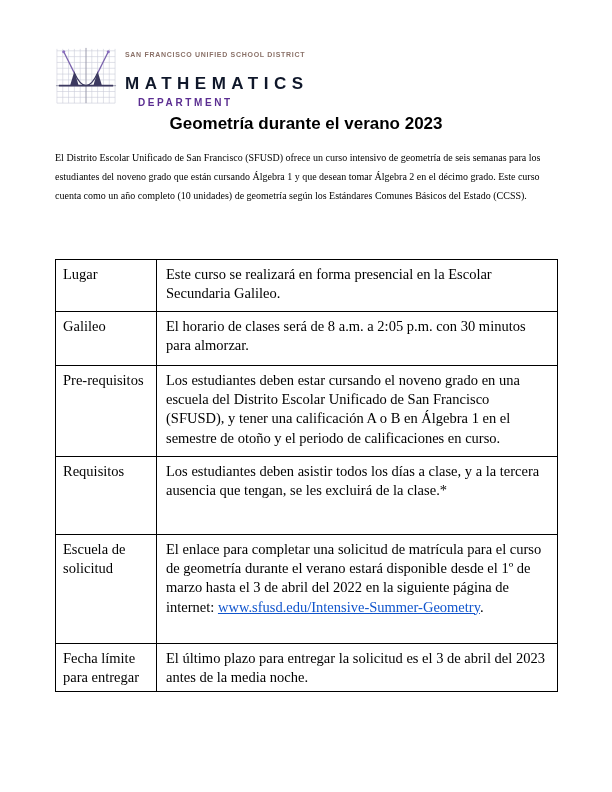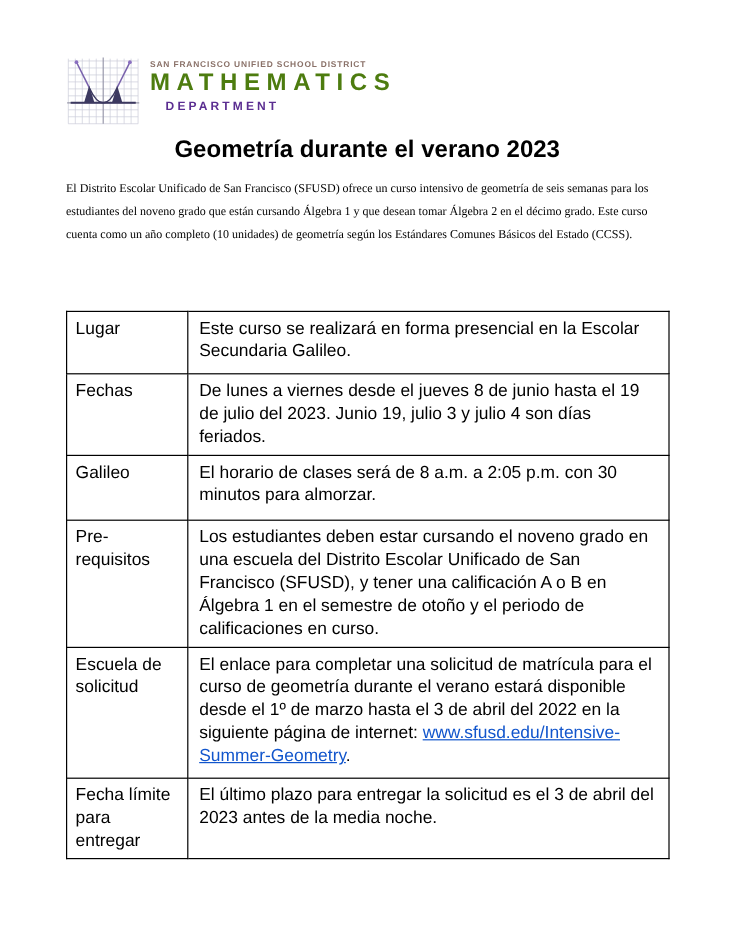--- a/index.html
+++ b/index.html
@@ -35,46 +35,46 @@
     padding-top: 5px;
   }
   .logo-district {
     font-size: 7px;
     font-weight: bold;
     letter-spacing: 0.7px;
     color: #8a7168;
     white-space: nowrap;
   }
   .logo-math {
-    font-size: 20px;
+    font-size: 17px;
     font-weight: bold;
     letter-spacing: 5.5px;
-    color: #4d7c0f;
-    margin-top: 0;
+    color: #0f172a;
+    margin-top: 16px;
     white-space: nowrap;
   }
   .logo-dept {
     font-size: 10px;
     font-weight: bold;
     letter-spacing: 2.6px;
     color: #5b2e91;
     margin-top: 3px;
     white-space: nowrap;
     padding-left: 13px;
   }
 
   
   .doc-title {
     position: absolute;
     top: 114px;
     left: 0;
     width: 612px;
     margin: 0;
     text-align: center;
-    font-size: 20px;
+    font-size: 17px;
     font-weight: bold;
     color: #000000;
   }
 
   
   .intro {
     position: absolute;
     left: 55px;
     top: 148px;
     width: 505px;
@@ -92,20 +92,21 @@
     width: 503px;
     border-collapse: collapse;
     table-layout: fixed;
     font-size: 14.5px;
     line-height: 19.2px;
   }
   .info-table td {
     border: 1.3px solid #000000;
     vertical-align: top;
     padding: 5px 8px 4px 7px;
+    font-family: Liberation Serif, serif;
   }
   .info-table td.cell-content {
     padding-left: 9px;
   }
   a.doc-link {
     color: #1155cc;
     text-decoration: underline;
   }
 </style>
 </head>
@@ -167,32 +168,32 @@
   <table class="info-table">
     <colgroup>
       <col style="width:101px">
       <col>
     </colgroup>
     <tbody>
       <tr style="height:52px">
         <td class="cell-label">Lugar</td>
         <td class="cell-content">Este curso se realizará en forma presencial en la Escolar Secundaria Galileo.</td>
       </tr>
-      <tr style="height:47px">
-        <td class="cell-label">Fechas</td>
-        <td class="cell-content">De lunes a viernes desde el jueves 8 de junio hasta el 19 de julio del 2023. Junio 19, julio 3 y julio 4 son días feriados.</td>
-      </tr>
       <tr style="height:54px">
         <td class="cell-label">Galileo</td>
         <td class="cell-content">El horario de clases será de 8 a.m. a 2:05 p.m. con 30 minutos para almorzar.</td>
       </tr>
       <tr style="height:91px">
         <td class="cell-label">Pre-requisitos</td>
         <td class="cell-content">Los estudiantes deben estar cursando el noveno grado en una escuela del Distrito Escolar Unificado de San Francisco (SFUSD), y tener una calificación A o B en Álgebra 1 en el semestre de otoño y el periodo de calificaciones en curso.</td>
       </tr>
+      <tr style="height:78px">
+        <td class="cell-label">Requisitos</td>
+        <td class="cell-content">Los estudiantes deben asistir todos los días a clase, y a la tercera ausencia que tengan, se les excluirá de la clase.*</td>
+      </tr>
       <tr style="height:109px">
         <td class="cell-label">Escuela de solicitud</td>
         <td class="cell-content"><span>El enlace para completar una solicitud de matrícula para el curso de geometría durante el verano estará disponible desde el 1º de marzo hasta el 3 de abril del 2022 en la siguiente página de internet: </span><a href="#" class="doc-link">www.sfusd.edu/Intensive-Summer-Geometry</a><span>.</span></td>
       </tr>
       <tr style="height:43px">
         <td class="cell-label">Fecha límite para entregar</td>
         <td class="cell-content">El último plazo para entregar la solicitud es el 3 de abril del 2023 antes de la media noche.</td>
       </tr>
     </tbody>
   </table>

